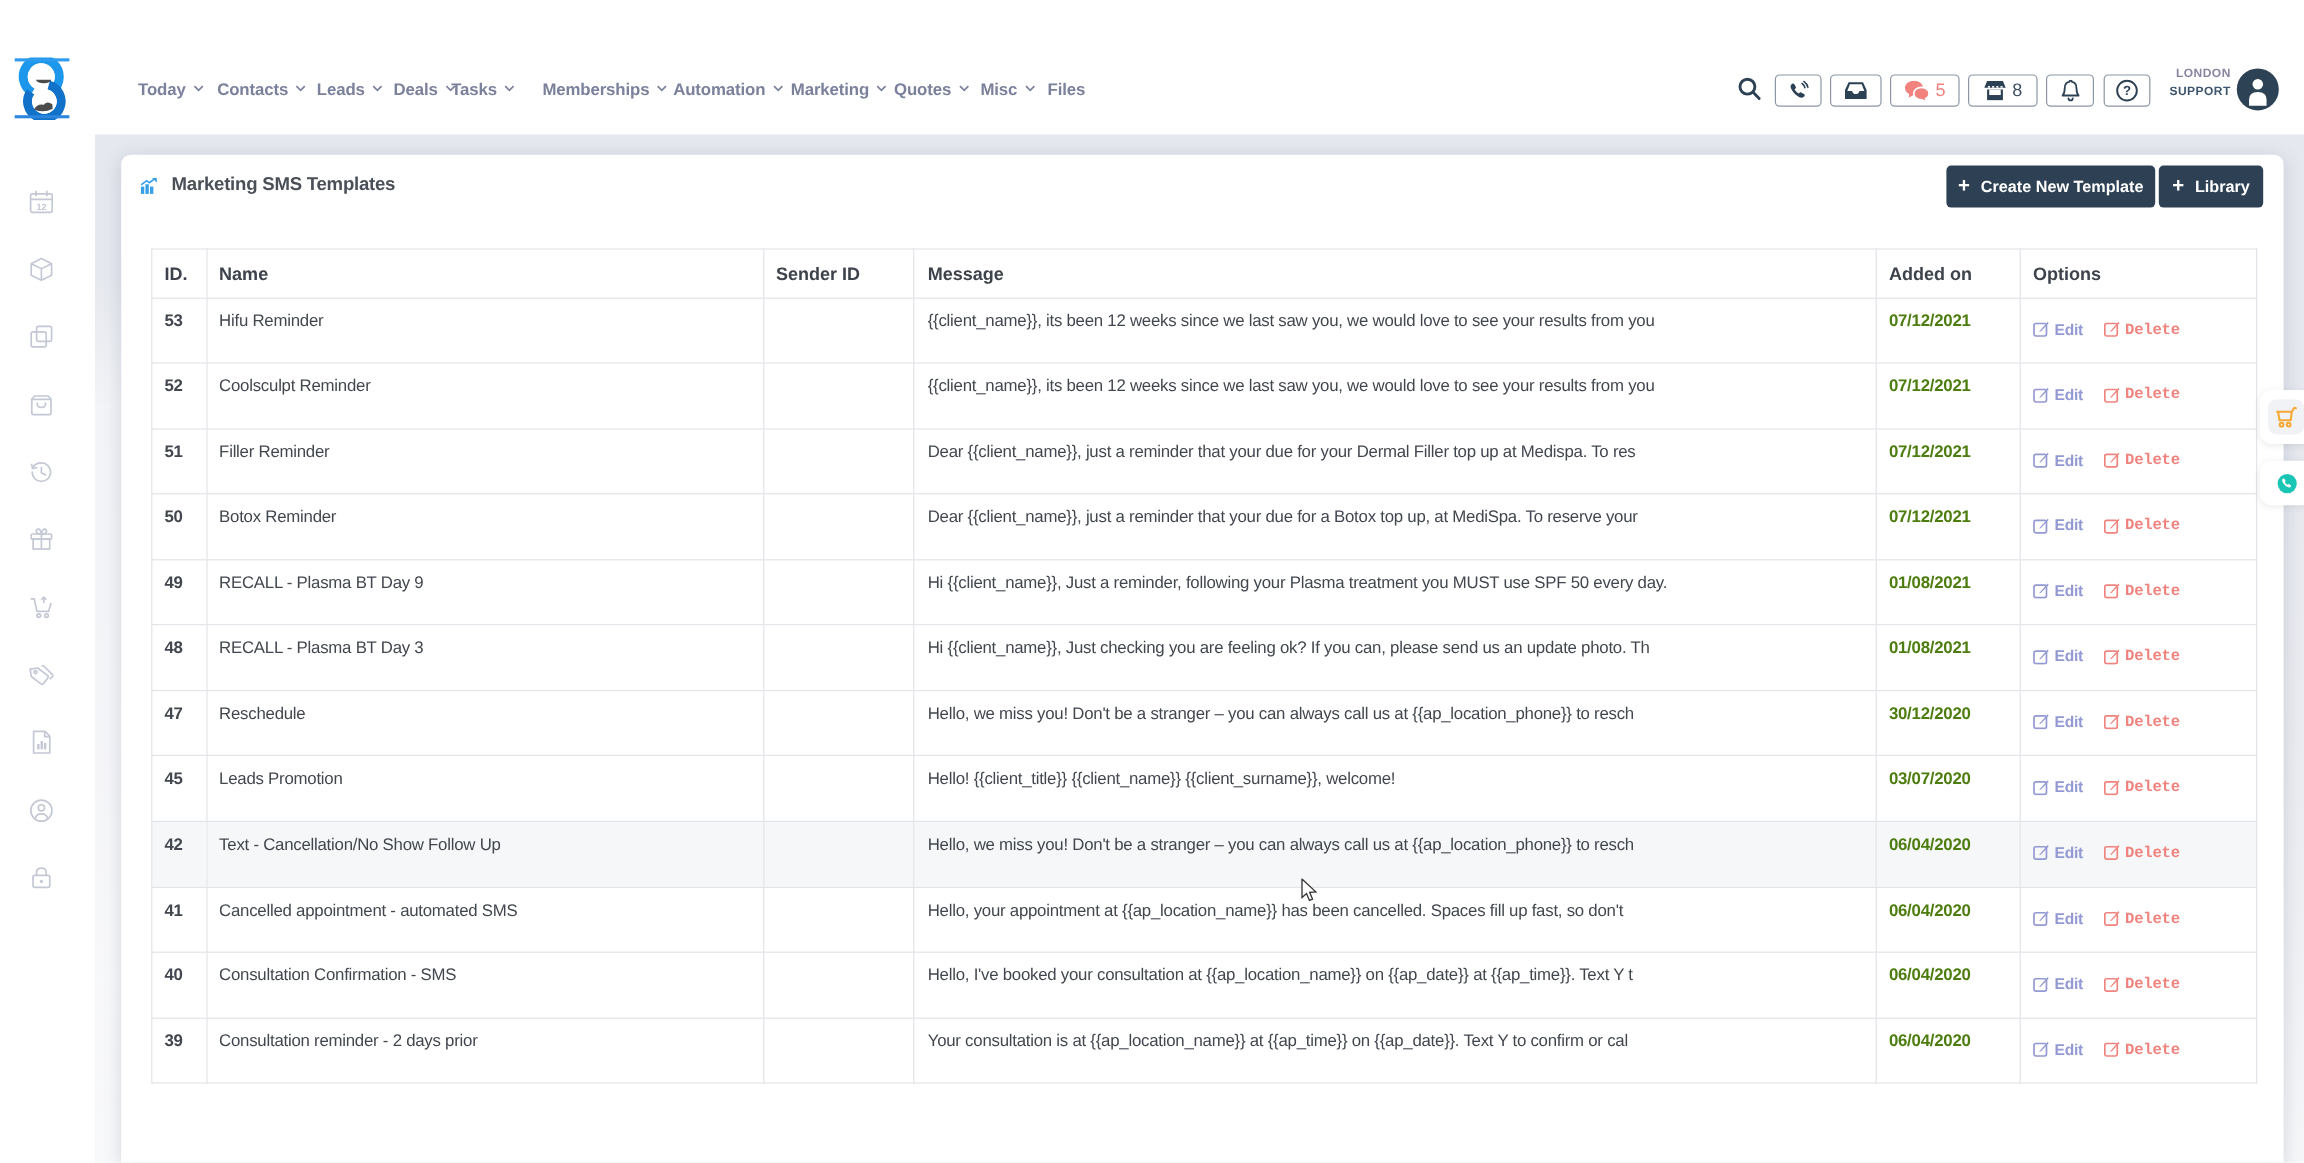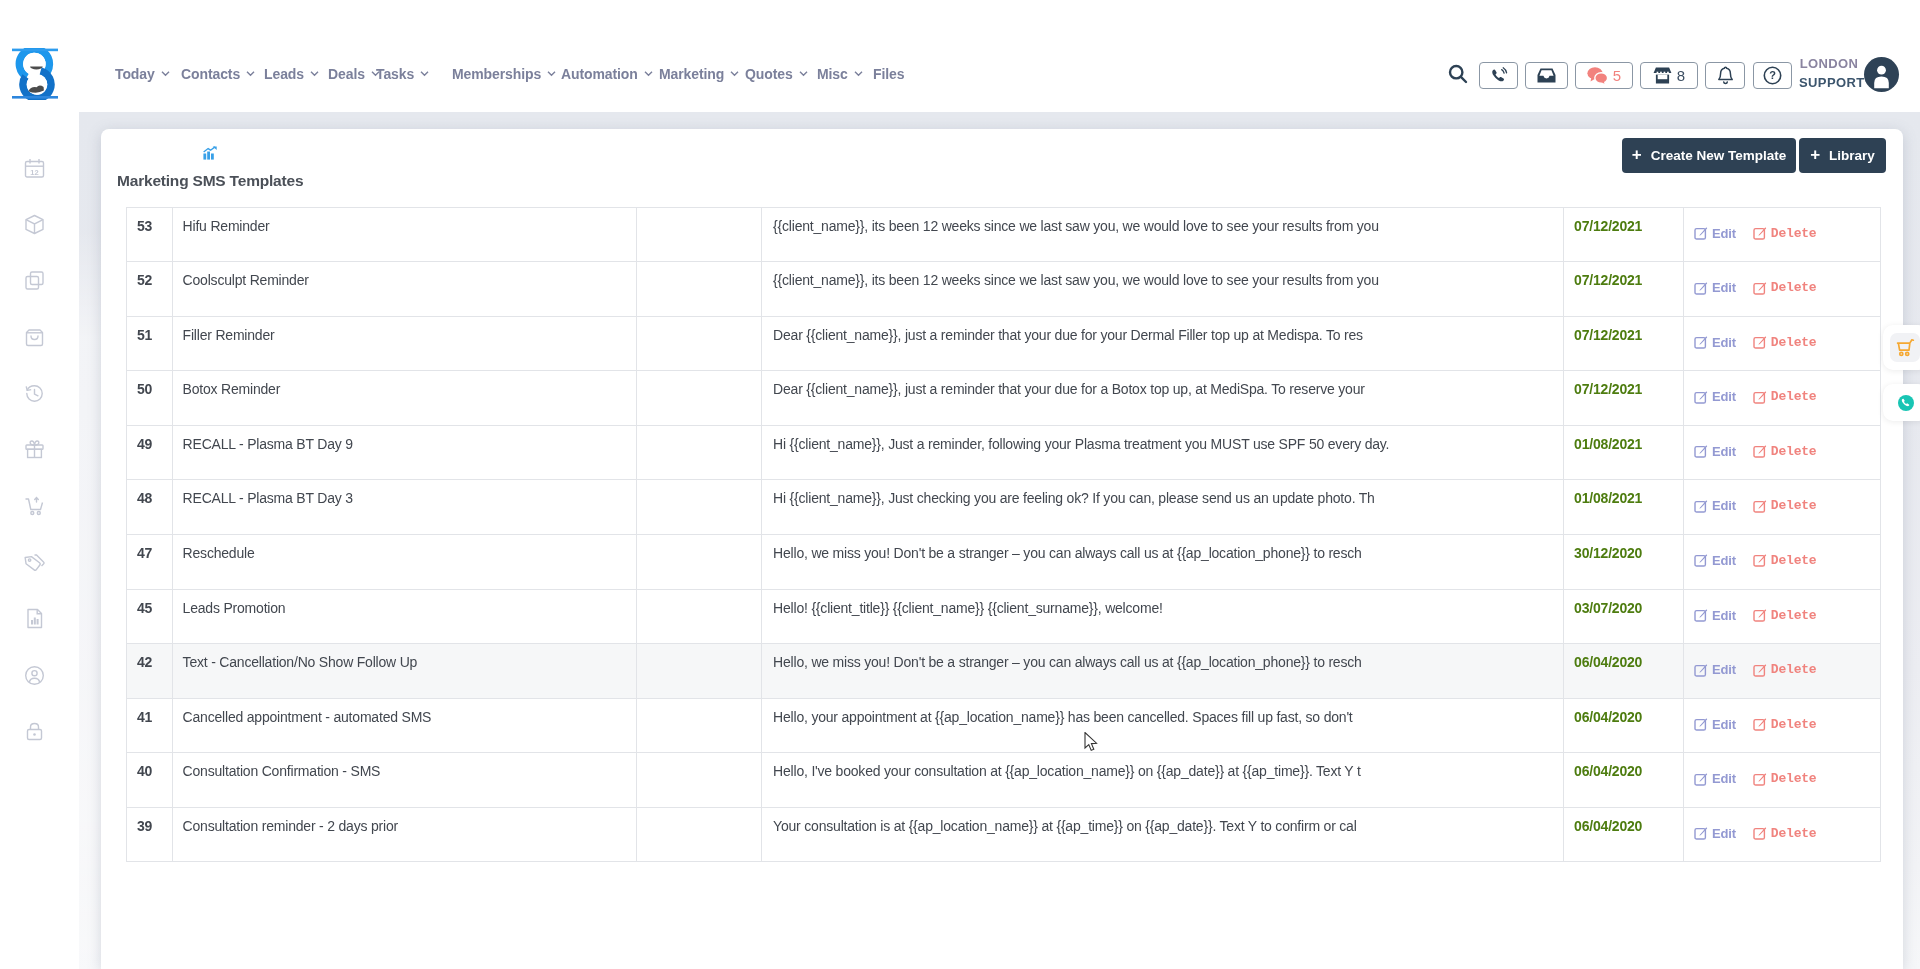--- a/index.html
+++ b/index.html
@@ -21,21 +21,21 @@
 .cnt5 { color:#f2827e; font-size:15px; }
 .cnt8 { color:#3d4f63; font-size:15px; }
 
 .side { position:absolute; left:0; top:112px; width:79px; bottom:0; background:#fff; }
 .sic { position:absolute; left:24px; width:21px; height:21px; color:#1d4ed8; }
 
 .card { position:absolute; left:101px; top:129px; width:1802px; bottom:0;
   background:#fff; border-radius:8px 8px 0 0;
   box-shadow:0 3px 14px rgba(105,115,140,0.25); }
 .title { position:absolute; left:16px; top:16px; display:flex; align-items:center; gap:10px;
-  color:#4b5058; font-size:15.5px; font-weight:bold; letter-spacing:-0.2px;flex-direction:column; }
+  color:#4b5058; font-size:15.5px; font-weight:bold; letter-spacing:-0.2px; }
 .btn { position:absolute; top:9px; height:35px; background:#2e4154; color:#fff;
   border-radius:4px; font-size:13.5px; font-weight:bold; display:flex;
   align-items:center; justify-content:center; gap:9px; }
 .btn .plus { font-size:17px; font-weight:bold; position:relative; top:-1px; }
 
 table { position:absolute; left:25px; top:77.7px; width:1753.6px;
   border-collapse:collapse; table-layout:fixed; }
 th, td { border:1px solid #e2e4e8; overflow:hidden; white-space:nowrap;
   text-align:left; vertical-align:top; font-size:14px; letter-spacing:-0.2px; color:#42474f;
   padding:10px 8px 0 10px; }
@@ -176,22 +176,22 @@
         <path d="M6.7 15.9 Q6.9 17.6 8.5 17.6 Q10.1 17.6 10.3 15.9" fill="none" stroke="#2d4154" stroke-width="1.5" stroke-linecap="round"></path>
       </svg>
     </div>
   <div class="iconbox" style="left:1753px;width:39px">
       <svg width="19" height="19" viewBox="0 0 19 19">
         <circle cx="9.5" cy="9.5" r="8.2" fill="none" stroke="#2d4154" stroke-width="1.6"></circle>
         <text x="9.5" y="13.4" text-anchor="middle" font-family="Liberation Sans" font-size="11" font-weight="bold" fill="#2d4154">?</text>
       </svg>
     </div>
 
-  <div style="position:absolute;left:1799px;top:56px;width:60px;text-align:center;
-      font-size:13px;font-weight:bold;letter-spacing:0.4px;">
+  <div style="position:absolute;left:1799px;top:56px;width:60px;text-align:right;
+      font-size:10px;font-weight:bold;letter-spacing:0.4px;">
     <div style="color:#8a84a0;">LONDON</div>
     <div style="color:#3c556d;margin-top:4px;">SUPPORT</div>
   </div>
   <div style="position:absolute;left:1864px;top:57px;width:35px;height:35px;border-radius:50%;
       background:#2e4256;overflow:hidden;">
     <svg width="35" height="35" viewBox="0 0 35 35">
       <circle cx="17.5" cy="13.2" r="4.4" fill="#fff"></circle>
       <path d="M10.2 31.2 L10.2 26 Q10.2 19.6 17.5 19.6 Q24.8 19.6 24.8 26 L24.8 31.2 Z" fill="#fff"></path>
     </svg>
   </div>
@@ -275,20 +275,28 @@
     <table id="tbl">
         <colgroup>
           <col style="width:45.6px">
           <col style="width:464px">
           <col style="width:125.5px">
           <col style="width:802px">
           <col style="width:120px">
           <col style="width:196.5px">
         </colgroup>
 <tbody>
+          <tr>
+            <th>ID.</th>
+            <th>Name</th>
+            <th>Sender ID</th>
+            <th style="padding-left:11px">Message</th>
+            <th>Added on</th>
+            <th>Options</th>
+          </tr>
 <tr>
             <td class="id">53</td>
             <td>Hifu Reminder</td>
             <td></td>
             <td class="msg">{{client_name}}, its been 12 weeks since we last saw you, we would love to see your results from you</td>
             <td class="date">07/12/2021</td>
             <td class="opt"><span class="lnk edit"><svg width="14" height="14" viewBox="0 0 14 14" fill="none" stroke="#9399d2" stroke-width="1.4">
                   <rect x="1" y="2.6" width="10.4" height="10.4" rx="1.6"></rect>
                   <path d="M5.6 8.4 L12.4 1.2 M12.4 1.2 L13.2 2.4 L6.6 9.2 L5.2 9.4 Z" fill="#9399d2" stroke="none"></path>
                 </svg>Edit</span><span class="lnk del"><svg width="14" height="14" viewBox="0 0 14 14" fill="none" stroke="#f0837e" stroke-width="1.4">

